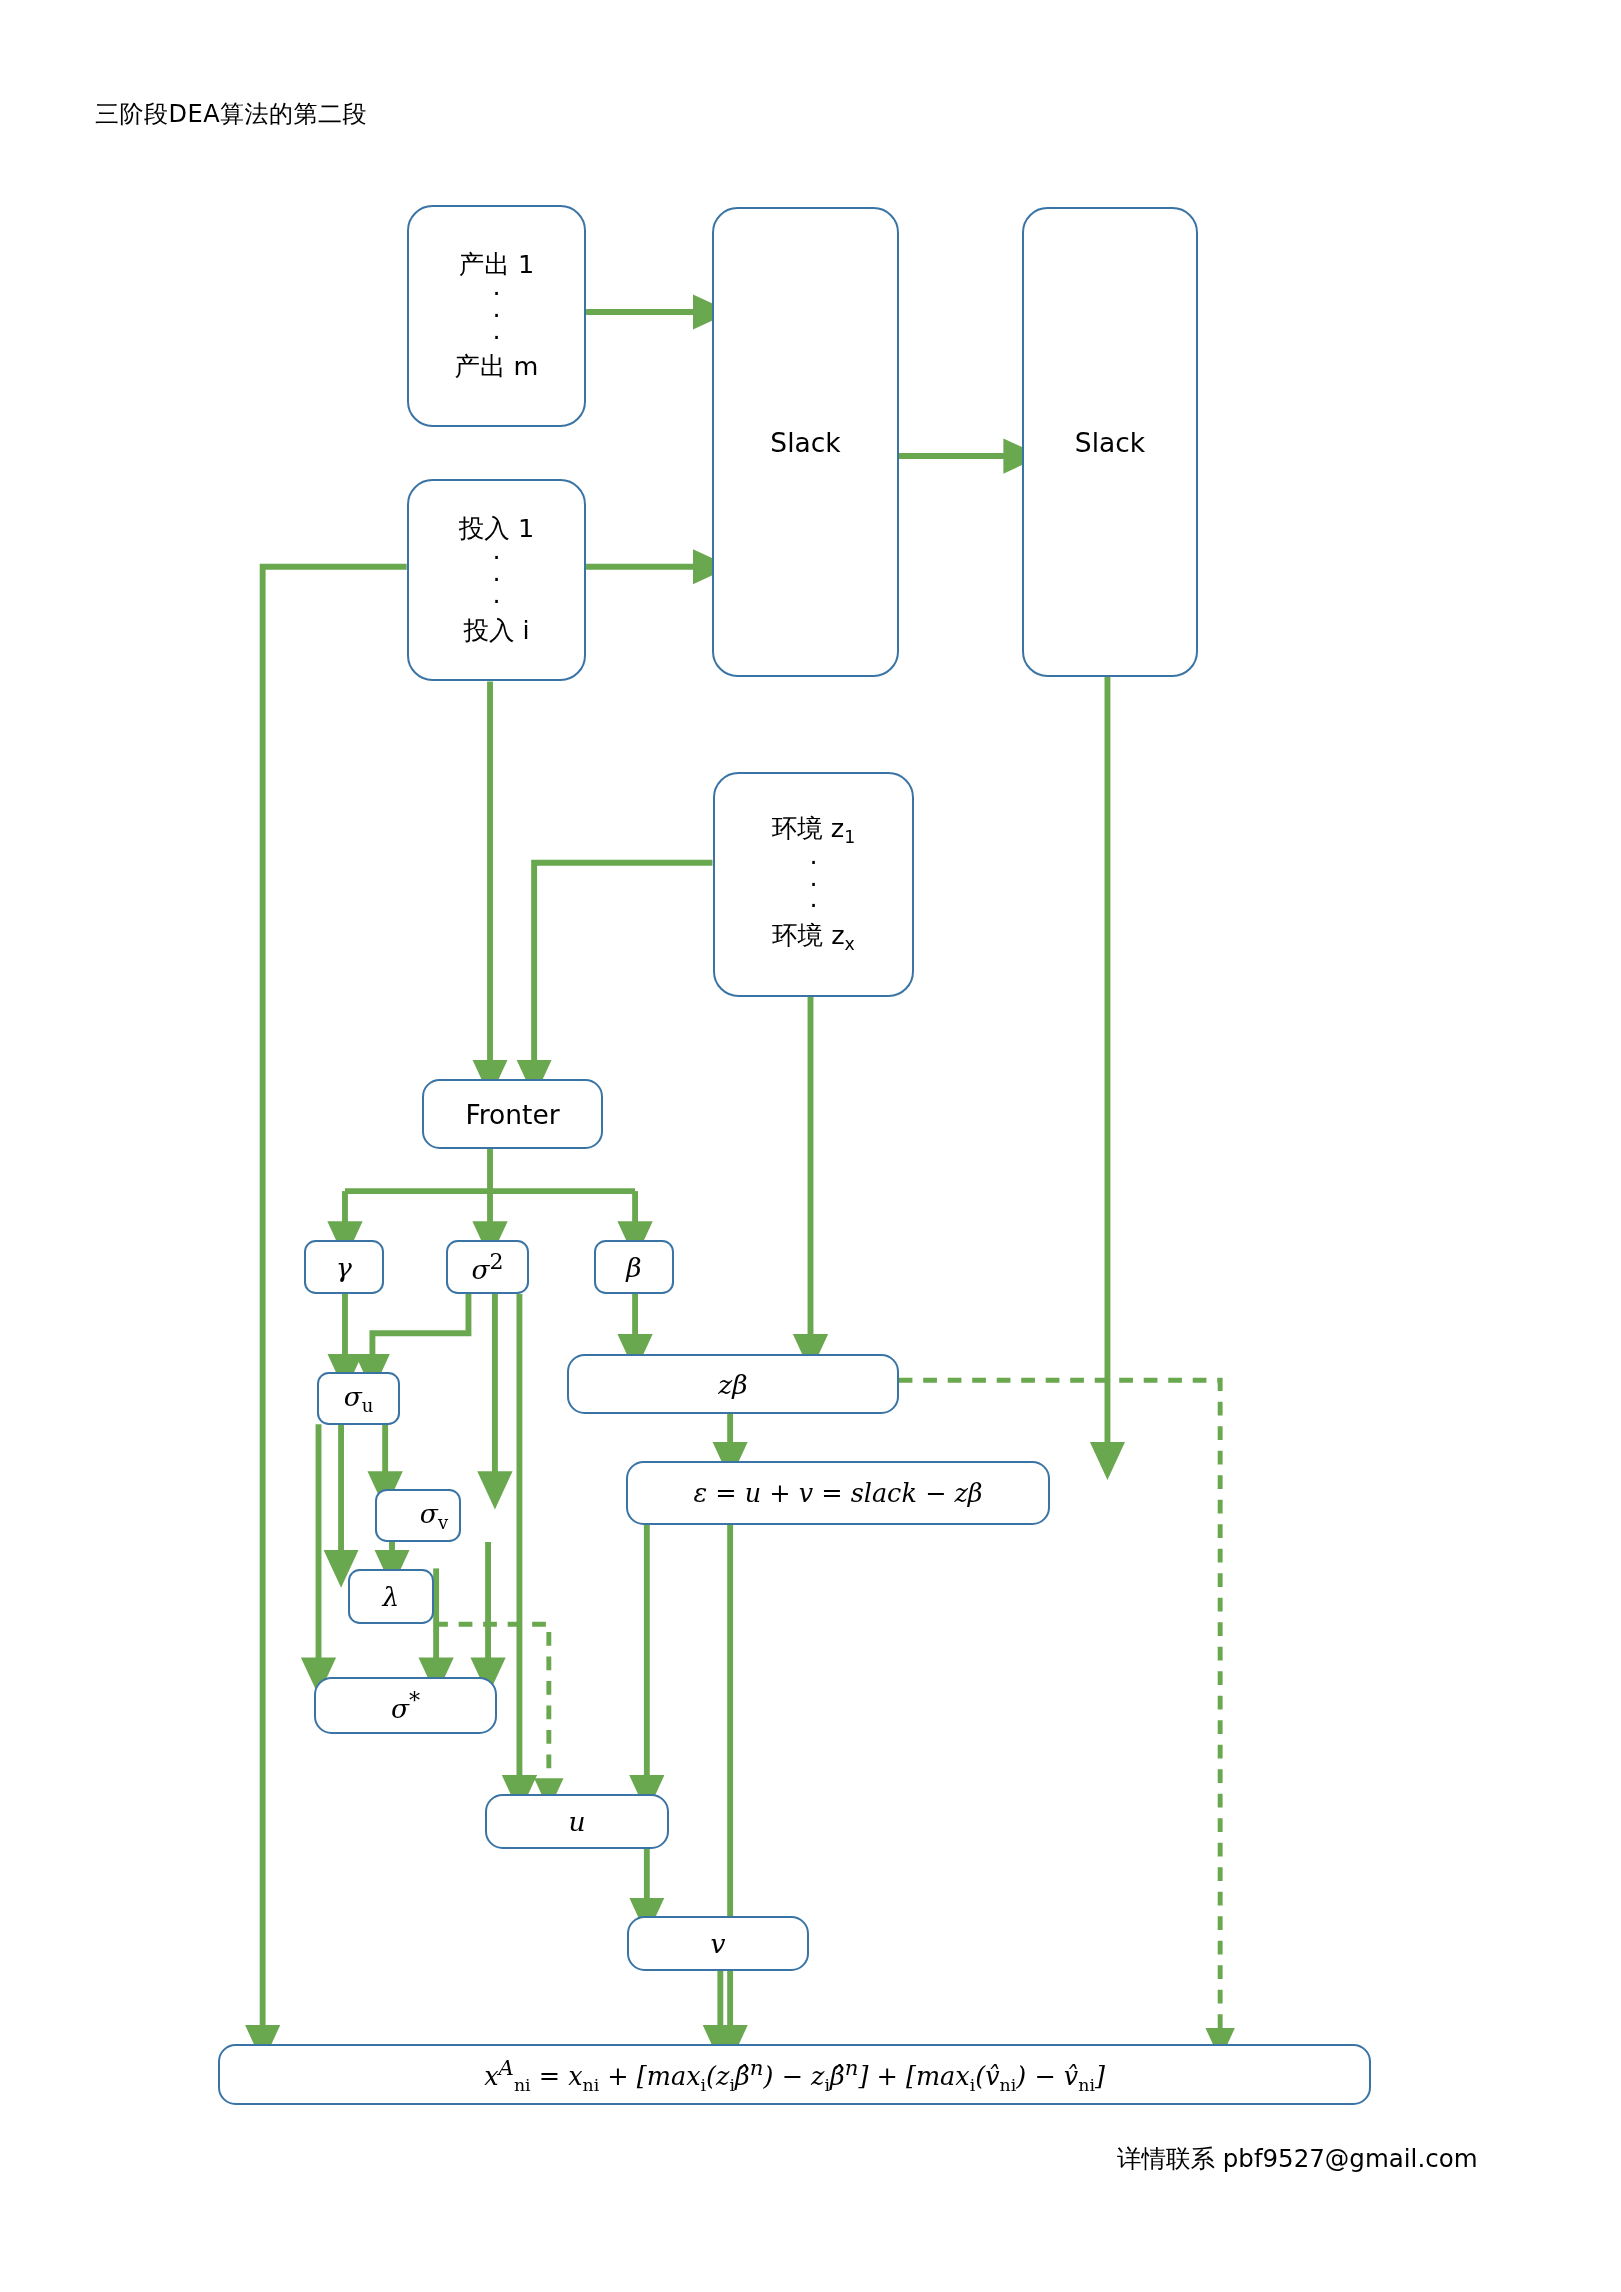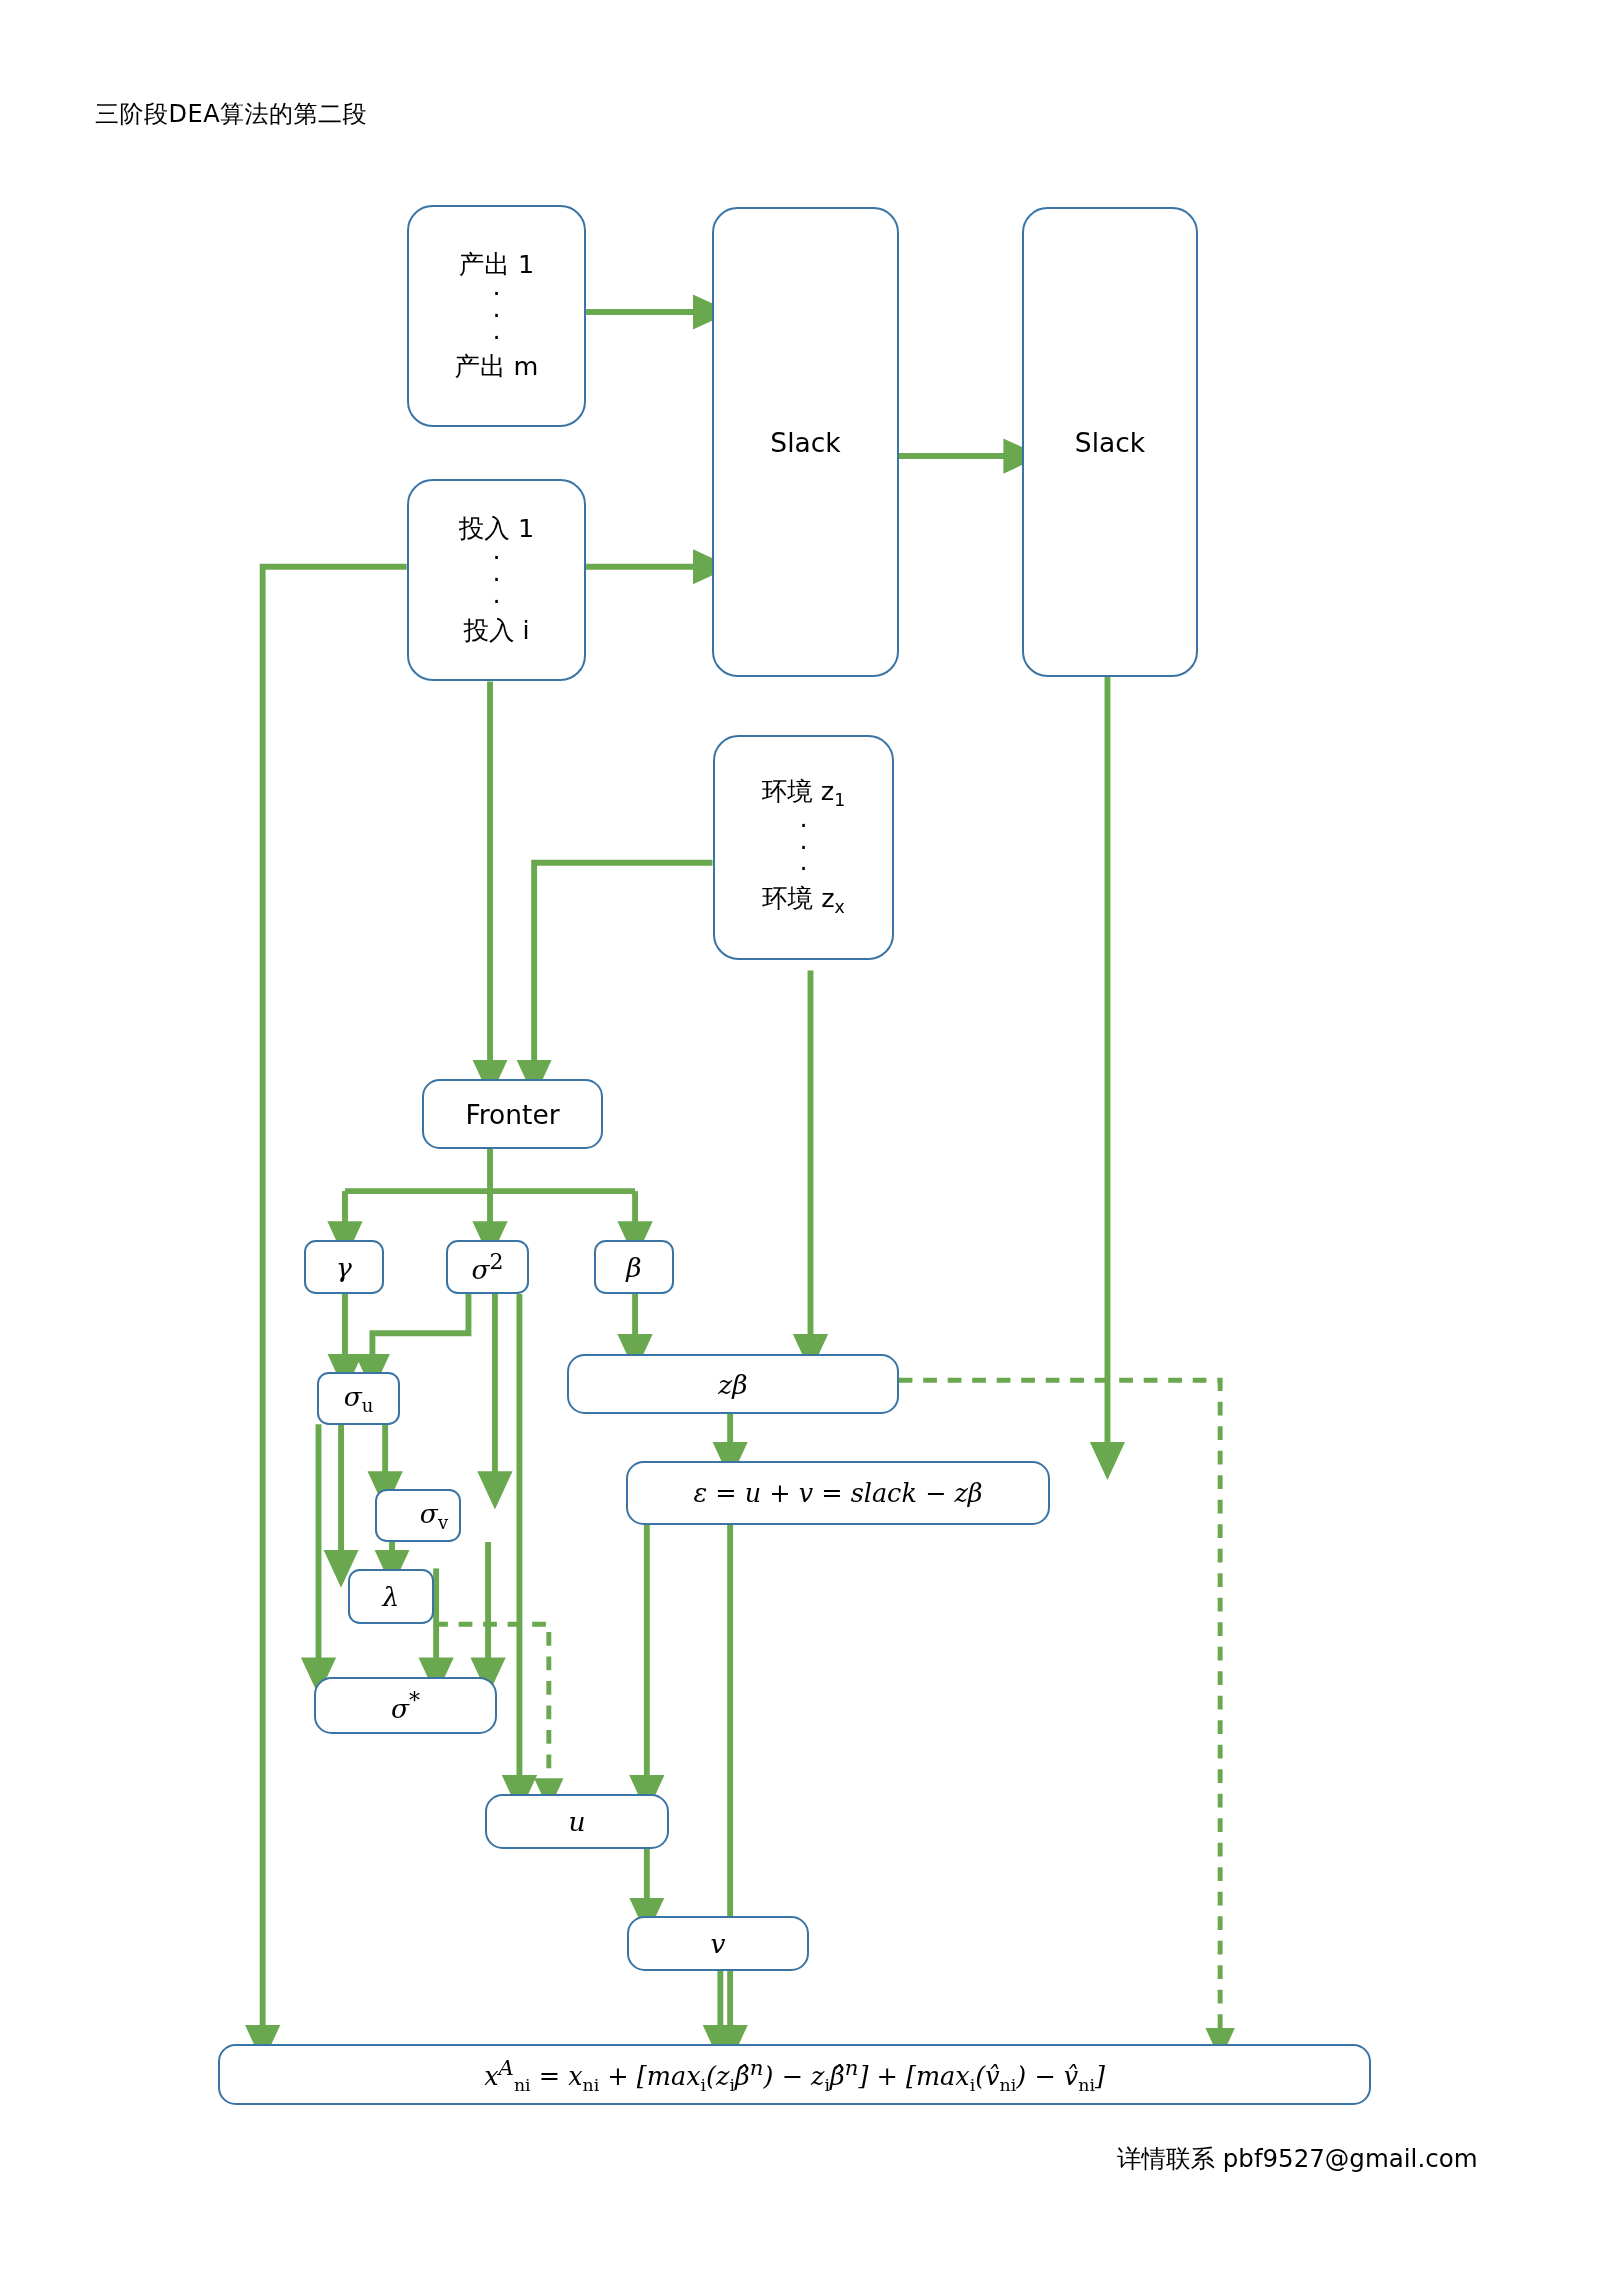--- a/index.html
+++ b/index.html
@@ -167,21 +167,21 @@
 </div>
 
 <div class="node rr-big" style="left:712px; top:207px; width:187px; height:470px; align-items:center;">
   <span class="plain">Slack</span>
 </div>
 
 <div class="node rr-big" style="left:1022px; top:207px; width:176px; height:470px; align-items:center;">
   <span class="plain">Slack</span>
 </div>
 
-<div class="node rr-big" style="left:713px; top:735px; width:181px; height:225px;">
+<div class="node rr-big" style="left:713px; top:772px; width:201px; height:225px;">
   <div class="stack cjk">
     <span class="row-txt"><span>环境 z</span><sub>1</sub></span>
     <span class="dots">
       <span>·</span>
         <span>·</span>
         <span>·</span>
     </span>
     <span class="row-txt"><span>环境 z</span><sub>x</sub></span>
   </div>
 </div>

